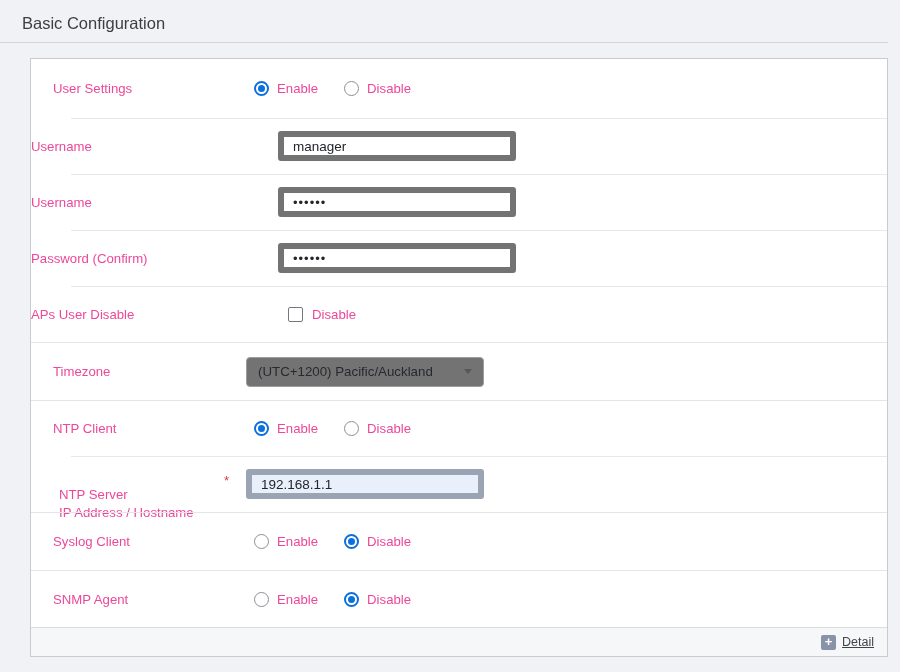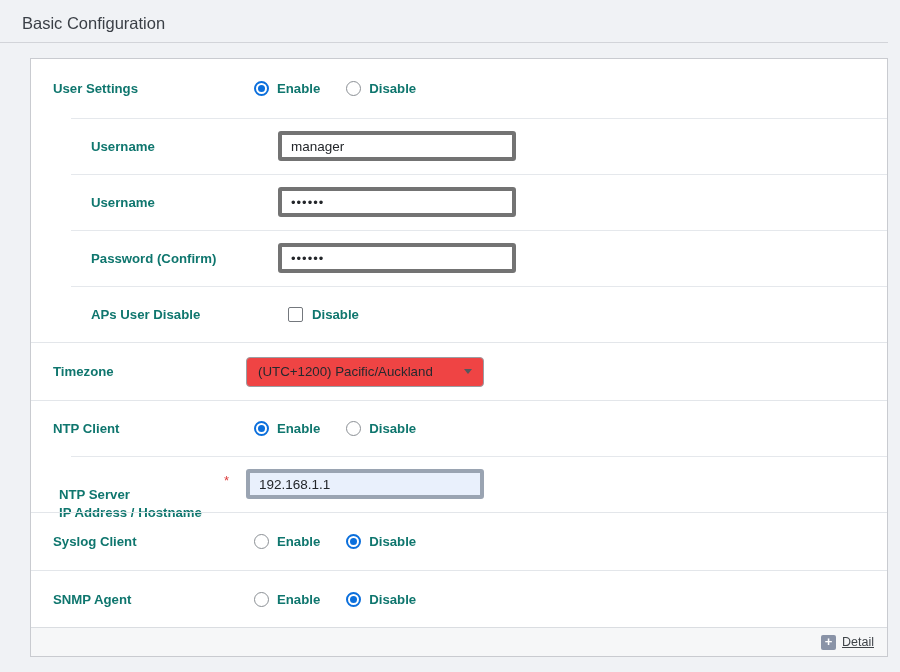--- a/index.html
+++ b/index.html
@@ -38,25 +38,24 @@
   .div-full { border-top: 1px solid #e3e6ea; }
   .div-indent::before {
     content: "";
     position: absolute;
     left: 40px; right: 0; top: 0;
     height: 1px;
     background: #e5e8ec;
   }
   .lbl {
     font-size: 13.2px;
-    color: #0f766e;
-    font-weight: bold;
+    color: #ec4899;
   }
   .lbl-top { padding-left: 22px; width: 215px; flex: none; }
-  .lbl-sub { padding-left: 60px; width: 247px; flex: none; }
+  .lbl-sub { width: 247px; flex: none; }
   .lbl-ntp { padding-left: 28px; width: 193px; flex: none; line-height: 18px; margin-top: 40px; }
   .req-mark {
     width: 22px; flex: none;
     color: #dd3c3c;
     font-size: 13px;
     margin-top: -8px;
   }
   
   .radio-group { display: flex; align-items: center; margin-left: 8px; }
   .radio-opt { display: flex; align-items: center; margin-right: 26px; cursor: default; }
@@ -80,36 +79,36 @@
   }
   .checkbox {
     width: 15px; height: 15px; flex: none;
     border: 1px solid #74787d;
     border-radius: 2px;
     background: #fff;
     margin-right: 9px;
   }
   .txt-input {
     width: 238px; height: 30px;
-    border: 4px solid #737373;
+    border: 6px solid #737373;
     border-radius: 3px;
     padding: 0 9px;
     font-family: "Liberation Sans", sans-serif;
     font-size: 13.5px;
     color: #23262a;
     background: #fff;
     outline: none;
   }
   .txt-input.pwd { letter-spacing: 1px; font-size: 13px; }
   .txt-input.hl { background: #e9f0fc; border-color: #9aa4b2; }
   .select-box {
     width: 238px; height: 30px;
     border: 1px solid #9a9ea3;
     border-radius: 4px;
-    background: #ef4444;
+    background: #737373;
     display: flex;
     align-items: center;
     padding: 0 11px;
     font-size: 13.3px;
     color: #26292e;
     justify-content: space-between;
   }
   .select-caret {
     margin-left: auto;
     width: 0; height: 0;

